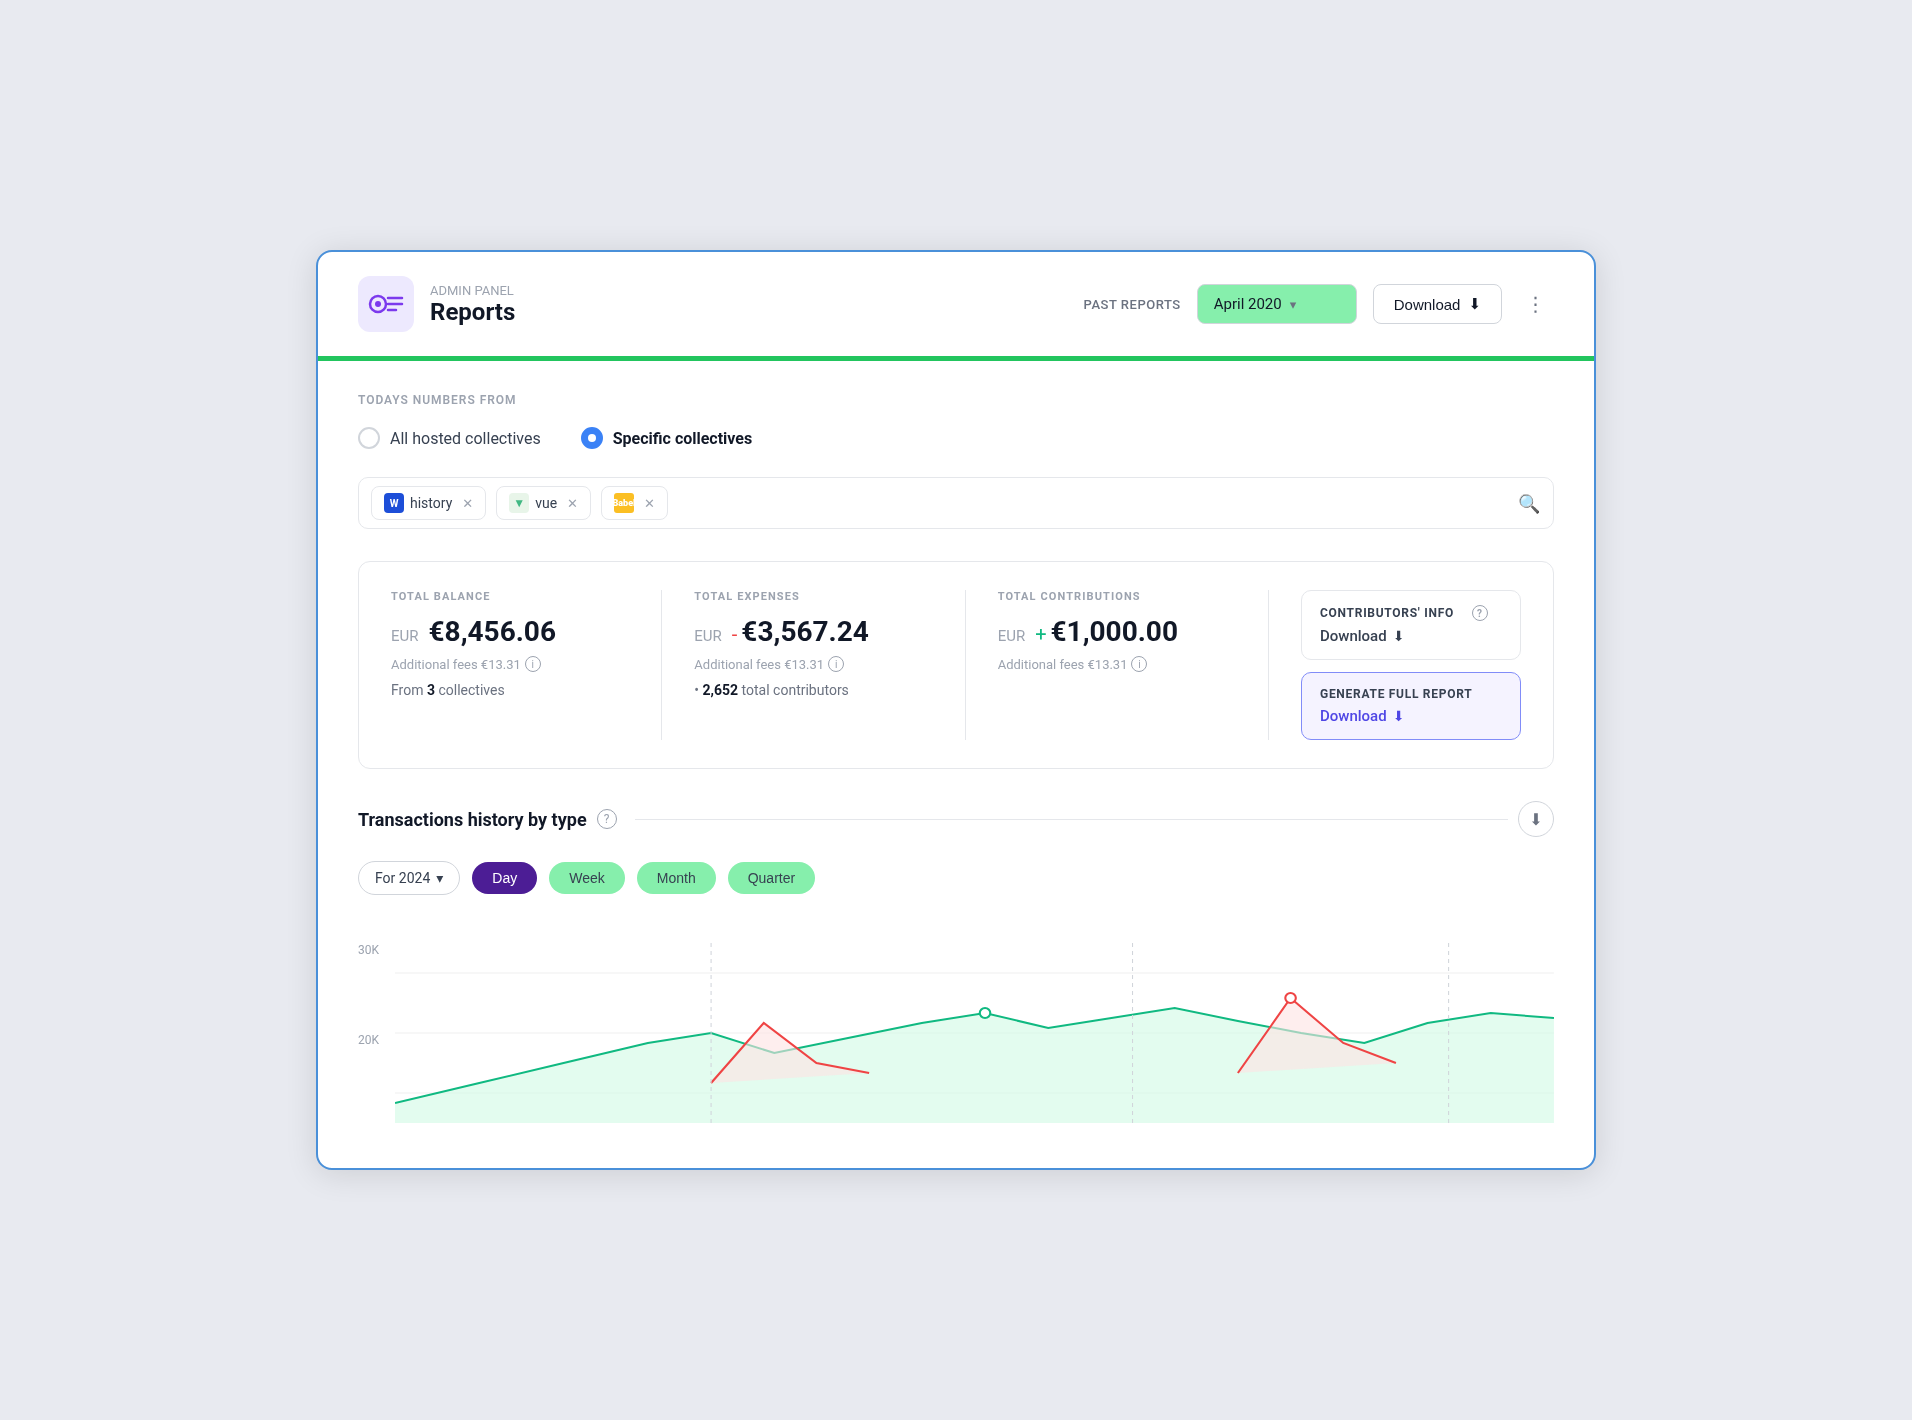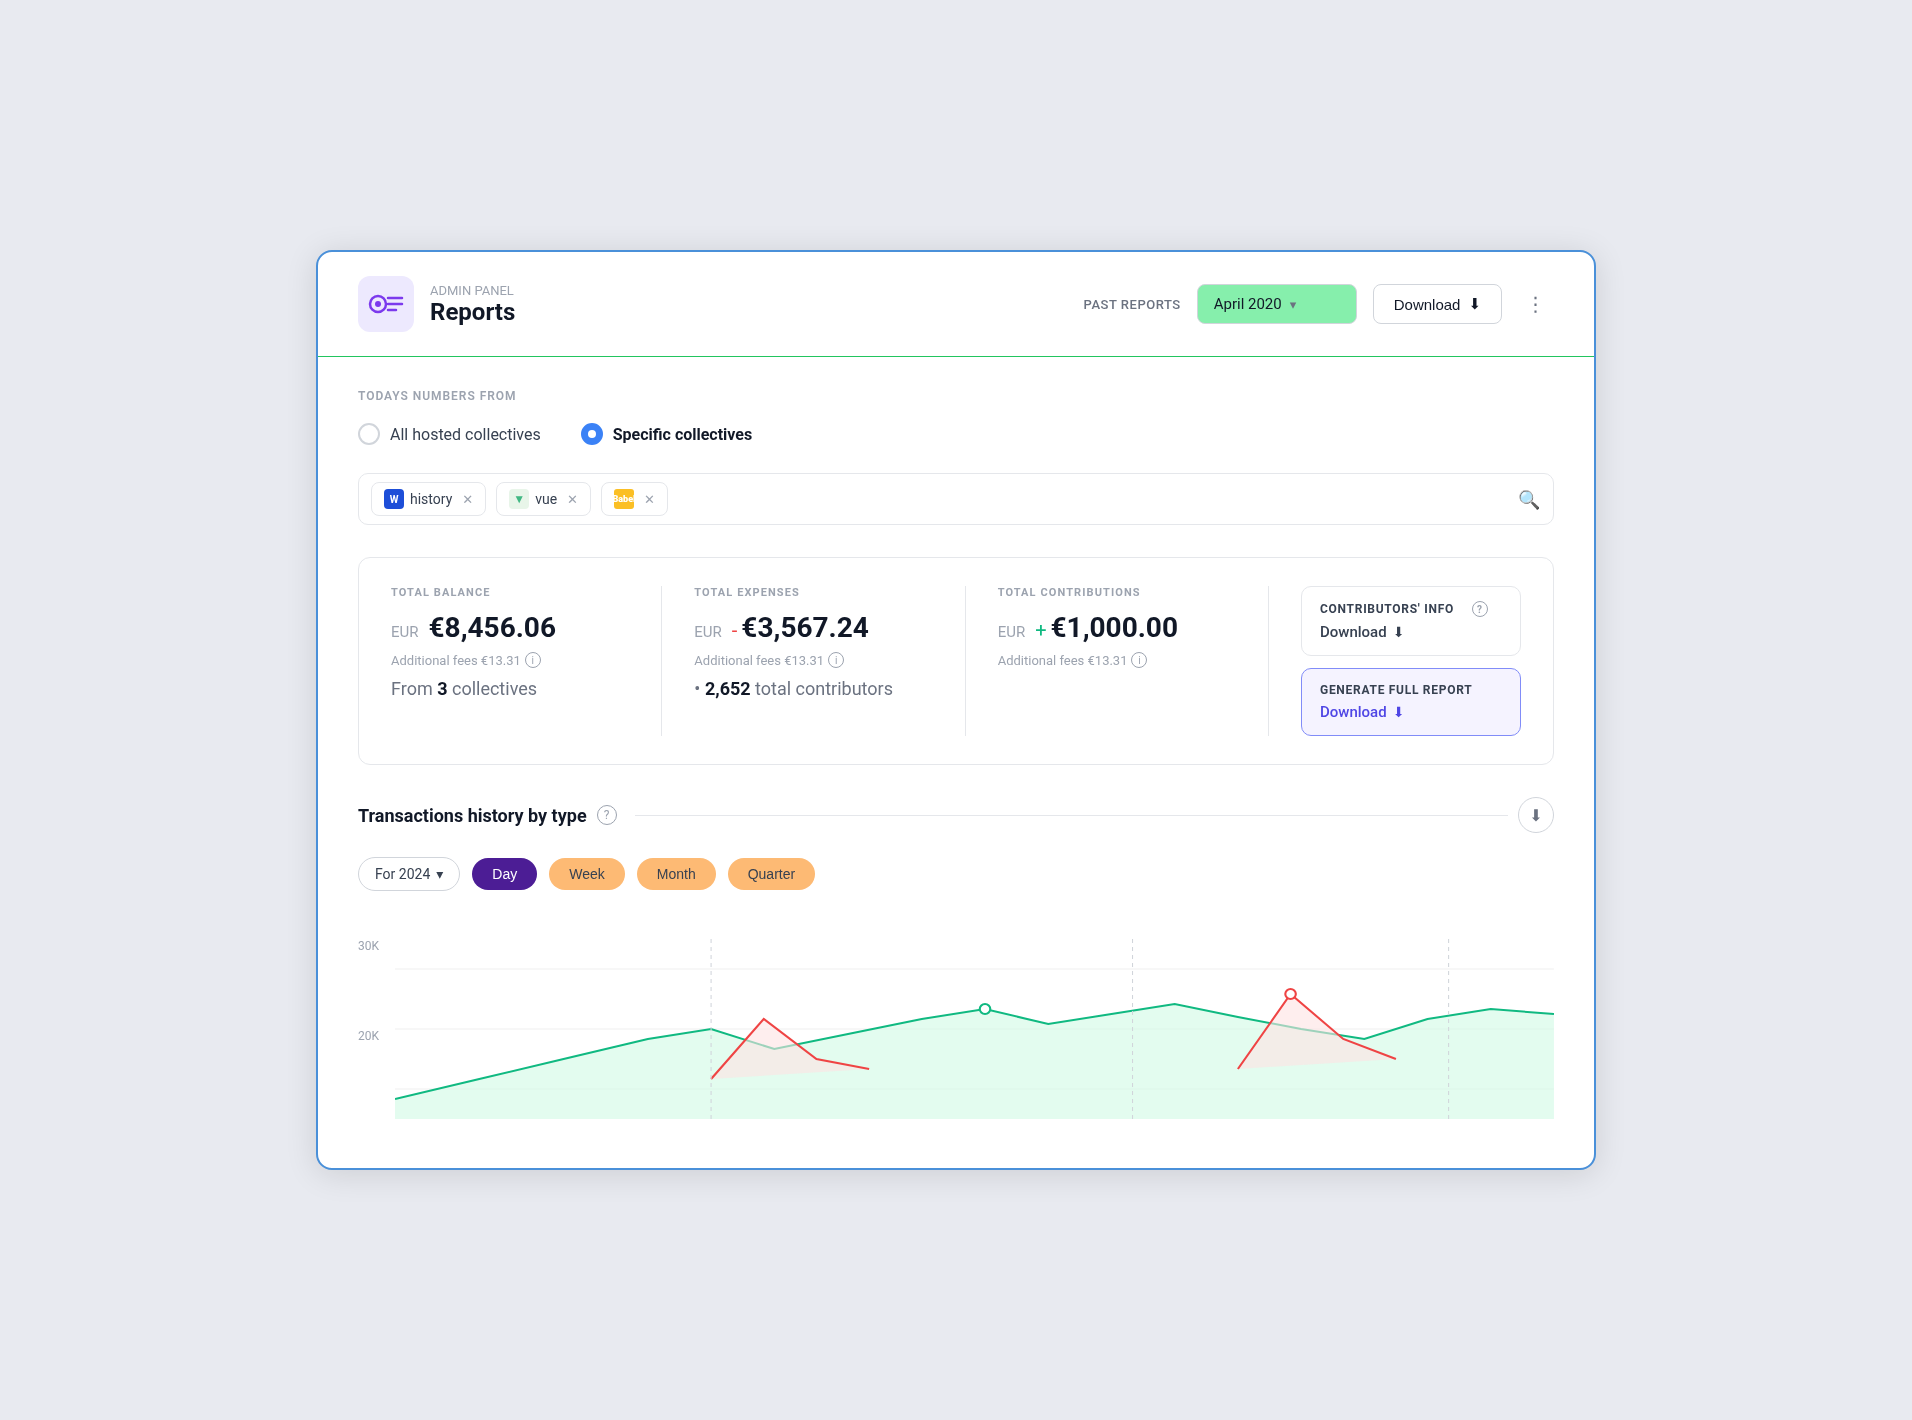--- a/index.html
+++ b/index.html
@@ -18,21 +18,21 @@
       border: 2px solid #4a90d9;
       width: 1280px;
       min-height: 920px;
       overflow: hidden;
       box-shadow: 0 4px 32px rgba(0,0,0,0.12);
     }
     .header {
       display: flex;
       align-items: center;
       padding: 24px 40px;
-      border-bottom: 1px solid #22c55e;
+      border-bottom: 5px solid #22c55e;
       gap: 28px;
     }
     .logo-area {
       display: flex;
       align-items: center;
       gap: 16px;
       flex: 1;
     }
     .logo-icon {
       width: 56px;
@@ -255,21 +255,21 @@
       border-radius: 50%;
       border: 1.5px solid #9ca3af;
       display: inline-flex;
       align-items: center;
       justify-content: center;
       font-size: 10px;
       color: #9ca3af;
       cursor: pointer;
     }
     .stat-sub {
-      font-size: 18px;
+      font-size: 14px;
       color: #6b7280;
     }
     .stat-sub strong { color: #111827; }
     .stat-sub .bullet { color: #6b7280; }
     .right-actions {
       display: flex;
       flex-direction: column;
       gap: 12px;
       width: 220px;
       flex-shrink: 0;
@@ -357,21 +357,21 @@
       cursor: pointer;
       background: white;
     }
     .period-btn {
       padding: 8px 20px;
       border-radius: 20px;
       font-size: 14px;
       font-weight: 500;
       cursor: pointer;
       border: none;
-      background: #fdba74;
+      background: #86efac;
       color: #374151;
     }
     .period-btn.active {
       background: #4c1d95;
       color: white;
     }
     .chart-area {
       height: 200px;
       position: relative;
       display: flex;

